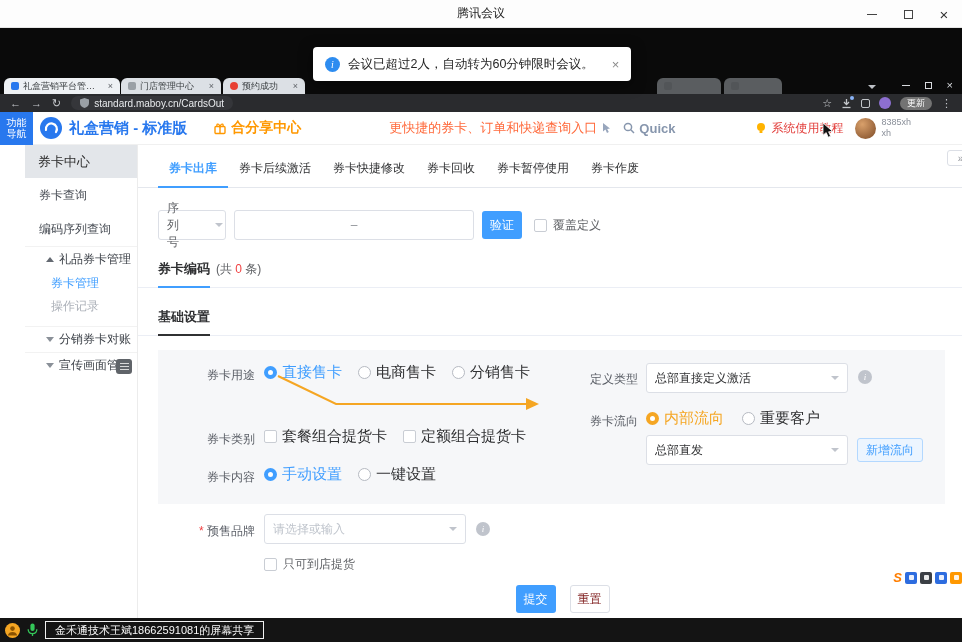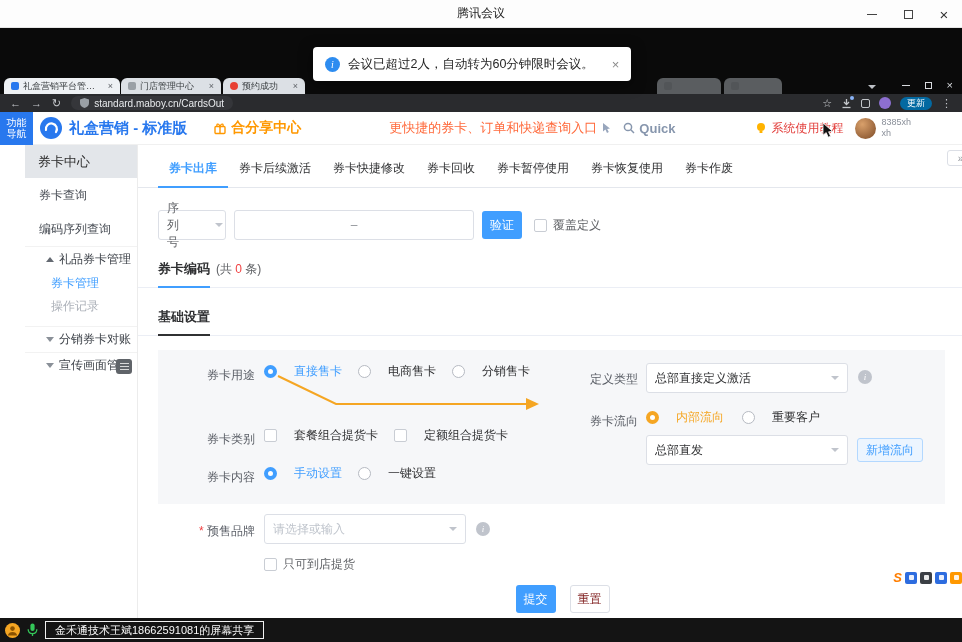--- a/index.html
+++ b/index.html
@@ -51,21 +51,21 @@
   .addressbar { position:absolute; left:0; top:66px; width:100%; height:18px; background:#2a2b2e;
                 display:flex; align-items:center; padding:0 10px; gap:10px; }
   .ab-ic { color:#c4c7cb; font-size:11px; line-height:1; }
   .ab-url { display:flex; align-items:center; gap:5px; background:#35363a; height:14px; border-radius:7px; padding:0 9px; }
   .ab-url-text { font-size:10px; color:#e8eaed; white-space:nowrap; }
   .ab-right { margin-left:auto; display:flex; align-items:center; gap:9px; }
   .ab-ext { width:9px; height:9px; border:1px solid #c4c7cb; border-radius:2px; }
   .ab-dl { position:relative; display:flex; }
   .ab-dl i { position:absolute; right:-2px; top:-2px; width:4px; height:4px; border-radius:50%; background:#8ab4f8; }
   .ab-avatar { width:12px; height:12px; border-radius:50%; background:#8d6fd1; }
-  .ab-update { height:13px; border-radius:7px; background:#0369a1; color:#fff; font-size:9px;
+  .ab-update { height:13px; border-radius:7px; background:#737373; color:#fff; font-size:9px;
                display:flex; align-items:center; padding:0 7px; white-space:nowrap;text-align:center; }
 
   
   .app { position:absolute; left:0; top:84px; width:962px; height:506px; background:#fff; }
 
   .app-header { position:relative; height:33px; display:flex; align-items:center; border-bottom:1px solid #f0f0f0; }
   .nav-badge { width:33px; height:33px; background:#2878ee; color:#fff; font-size:10px; line-height:1.15;
                display:flex; align-items:center; justify-content:center; text-align:center; flex:0 0 auto; }
   .nav-badge span { width:22px; display:block; }
   .logo { margin-left:7px; width:22px; height:22px; flex:0 0 auto; }
@@ -125,21 +125,21 @@
   .sh-count { font-size:12px; color:#606266; }
   .red { color:#f04142; }
 
   .panel { position:relative; margin:14px 42px 0 20px; height:154px; background:#f6f7f9; }
   .flabel { position:absolute; width:97px; text-align:right; font-size:12px; color:#5a5e66; white-space:nowrap; }
   .flabel2 { position:absolute; font-size:12px; color:#5a5e66; white-space:nowrap; }
   .fgroup { position:absolute; display:flex; align-items:center; }
   .radio { width:13px; height:13px; border-radius:50%; border:1px solid #b6bac2; background:#fff; flex:0 0 auto; }
   .radio.on-blue { border:4px solid #409eff; }
   .radio.on-orange { border:4px solid #f5a623; }
-  .ritem, .citem { display:flex; align-items:center; gap:17px; font-size:12px; color:#303133; white-space:nowrap; }
+  .ritem, .citem { display:flex; align-items:center; gap:5px; font-size:15px; color:#303133; white-space:nowrap; }
   .ritem.sel-blue { color:#409eff; }
   .ritem.sel-orange { color:#f5a623; }
   .pos-usage-label { left:0; top:17px; }
   .pos-usage { left:106px; top:13px; gap:16px; }
   .pos-cat-label { left:0; top:81px; }
   .pos-cat { left:106px; top:77px; gap:16px; }
   .pos-content-label { left:0; top:119px; }
   .pos-content { left:106px; top:115px; gap:16px; }
   .pos-deftype-label { left:432px; top:21px; }
   .def-select { position:absolute; left:488px; top:13px; width:202px; }
@@ -332,21 +332,20 @@
 
         <main class="content">
           <div class="collapse-btn">»</div>
 
           <div class="mtabs">
             <span class="mtab active">券卡出库</span>
             <span class="mtab">券卡后续激活</span>
             <span class="mtab">券卡快捷修改</span>
             <span class="mtab">券卡回收</span>
             <span class="mtab">券卡暂停使用</span>
-            <span class="mtab">券卡恢复使用</span>
             <span class="mtab">券卡作废</span>
           </div>
 
           <div class="serial-row">
             <div class="select w-serial">
               <span>序列号</span>
               <span class="caret"></span>
             </div>
             <input class="input-range" value="–" style="">
             <button class="btn btn-primary">验证</button>

